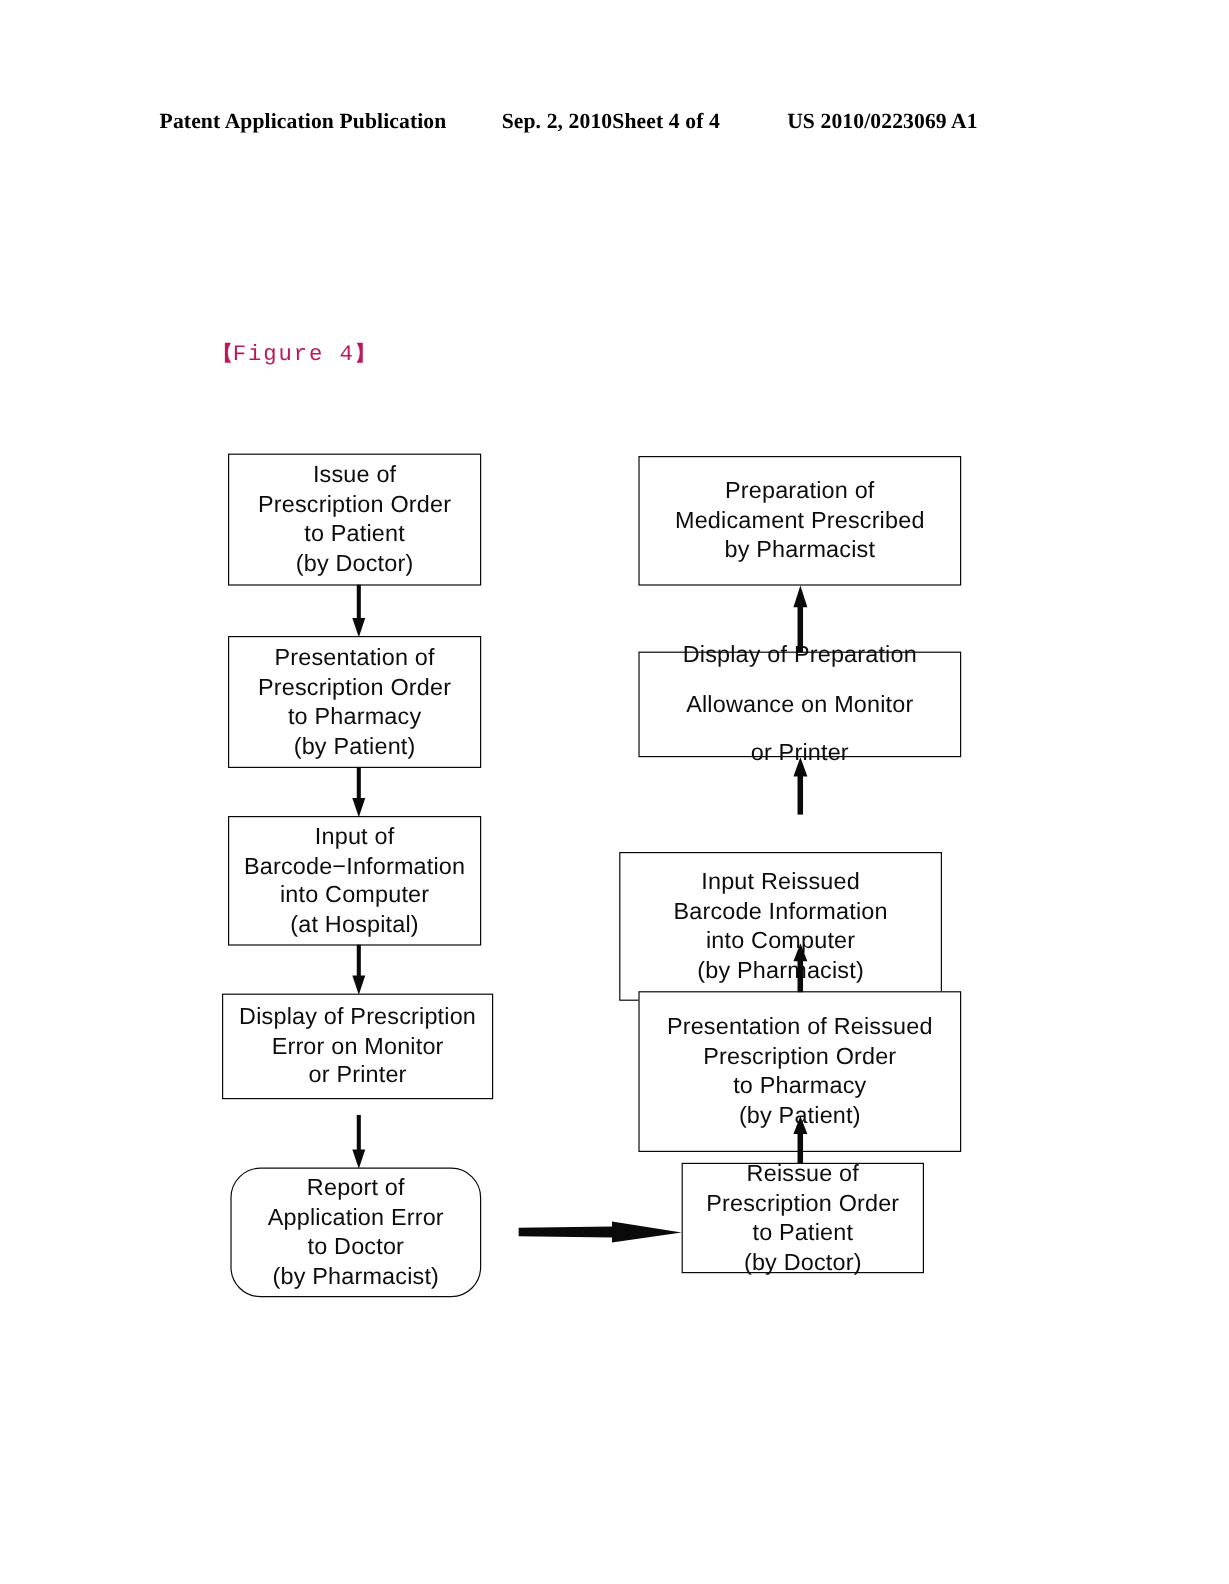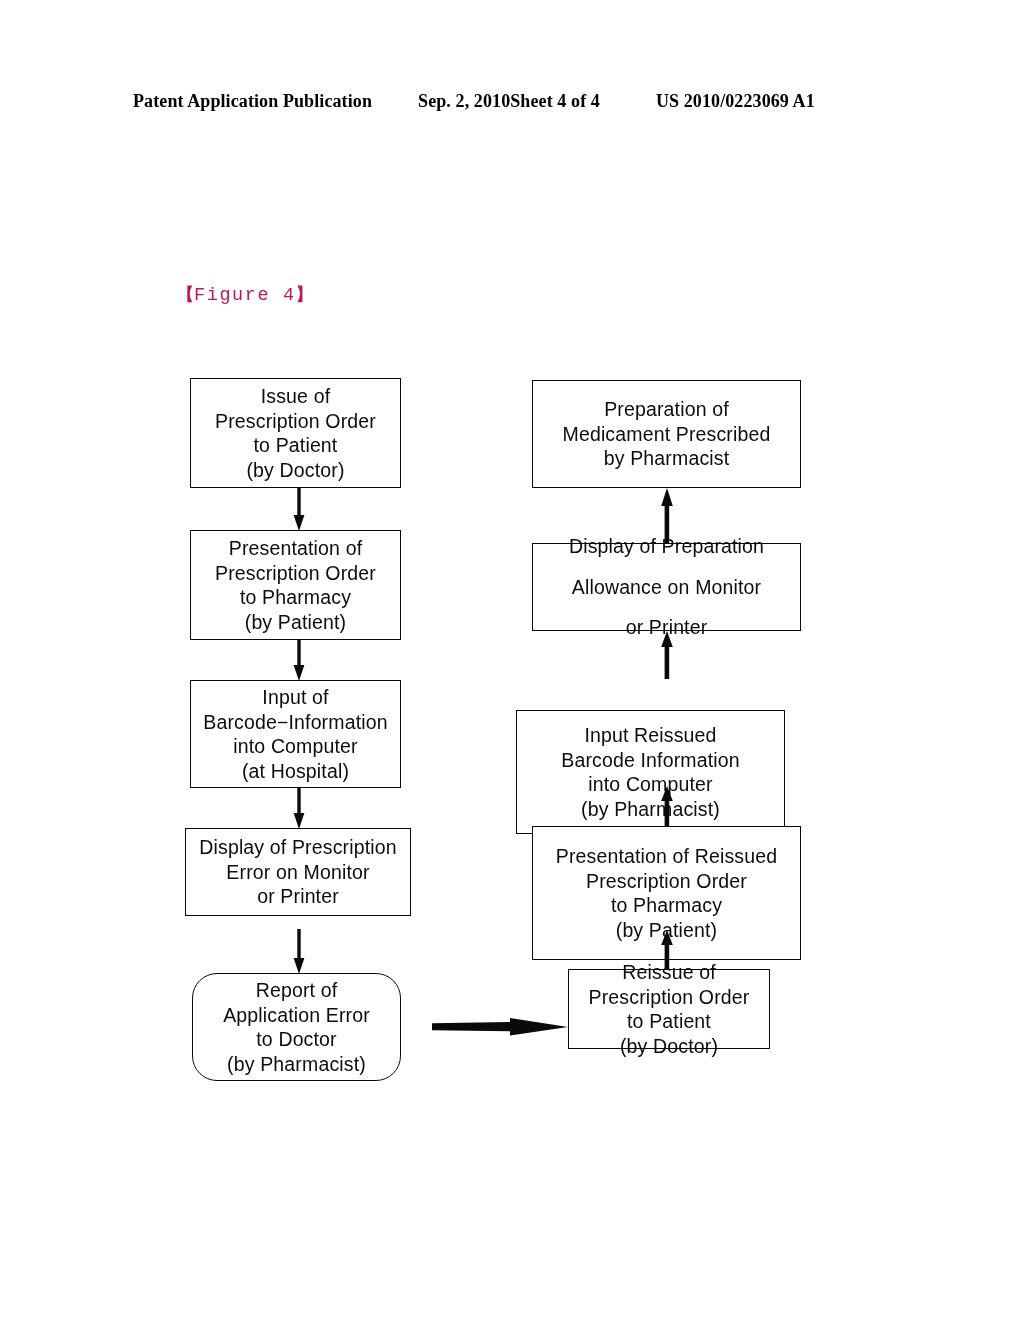--- a/index.html
+++ b/index.html
@@ -162,21 +162,21 @@
     <span class="ln">(by Pharmacist)</span>
   </div>
 
   <div class="node" style="left:532px; top:826px; width:269px; height:134px;">
     <span class="ln">Presentation of Reissued</span>
     <span class="ln">Prescription Order</span>
     <span class="ln">to Pharmacy</span>
     <span class="ln">(by Patient)</span>
   </div>
 
-  <div class="node" style="left:568px; top:969px; width:202px; height:80px;">
+  <div class="node" style="left:568px; top:969px; width:202px; height:92px;">
     <span class="ln">Reissue of</span>
     <span class="ln">Prescription Order</span>
     <span class="ln">to Patient</span>
     <span class="ln">(by Doctor)</span>
   </div>
 
   <div class="arrow-v" style="left:288px; top:487px; height:44px;">
     <svg width="22" height="44" viewBox="0 0 22 44">
       <rect x="9.3" y="0" width="3.4" height="33" fill="#0a0a0a"></rect>
       <polygon points="11,44 5.6,28 16.4,28" fill="#0a0a0a"></polygon>

